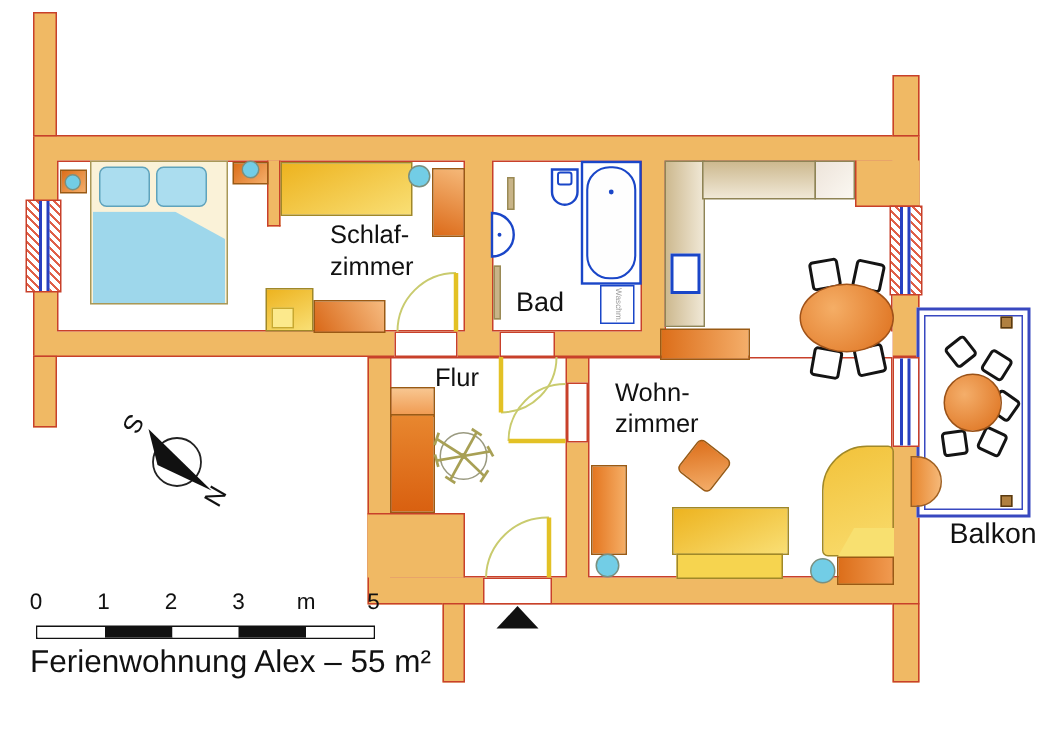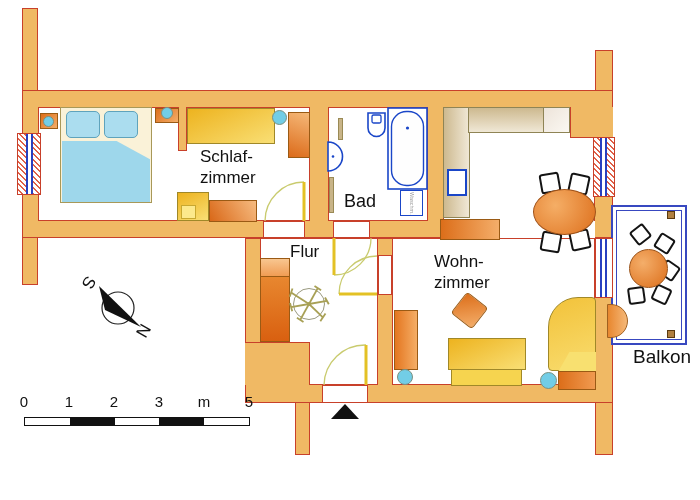--- a/index.html
+++ b/index.html
@@ -175,27 +175,27 @@
         <line x1="325.5" y1="313.5" x2="320.3" y2="321.3"></line>
       <circle cx="309" cy="304" r="2" fill="#A8A055" stroke="none"></circle>
     </g>
 
     <g>
       <circle cx="118" cy="308" r="16" fill="none" stroke="#222" stroke-width="1.2"></circle>
       <polygon points="99,286 141,327 105,310" fill="#111"></polygon>
     </g>
   </svg>
 
-  <div class="abs label" style="left:200px;top:146px;">
+  <div class="abs label" style="left:220px;top:146px;">
     <div>Schlaf-</div>
     <div>zimmer</div>
   </div>
   <div class="abs label" style="left:344px;top:191px;font-size:18px;">Bad</div>
   <div class="abs label" style="left:290px;top:241px;">Flur</div>
-  <div class="abs label" style="left:434px;top:251px;">
+  <div class="abs label" style="left:410px;top:251px;">
     <div>Wohn-</div>
     <div>zimmer</div>
   </div>
   <div class="abs label" style="left:633px;top:346px;font-size:19px;">Balkon</div>
 
   <div class="abs label" style="left:83px;top:272px;transform:rotate(120deg);font-size:17px;">S</div>
   <div class="abs label" style="left:137px;top:320px;transform:rotate(120deg);font-size:17px;">N</div>
 
   <div class="abs tick" style="left:12px;top:393px;">0</div>
   <div class="abs tick" style="left:57px;top:393px;">1</div>
@@ -204,14 +204,15 @@
   <div class="abs tick" style="left:192px;top:393px;">m</div>
   <div class="abs tick" style="left:237px;top:393px;">5</div>
   <div class="abs" style="left:24px;top:417px;width:226px;height:9px;border:1px solid #111;display:flex;z-index:50;">
     <div class="seg-w"></div>
     <div class="seg-b"></div>
     <div class="seg-w"></div>
     <div class="seg-b"></div>
     <div class="seg-w"></div>
   </div>
 
+  <div class="abs label" style="left:20px;top:431px;font-size:21px;">Ferienwohnung Alex – 55 m²</div>
 
 </div>
 
 </body></html>

